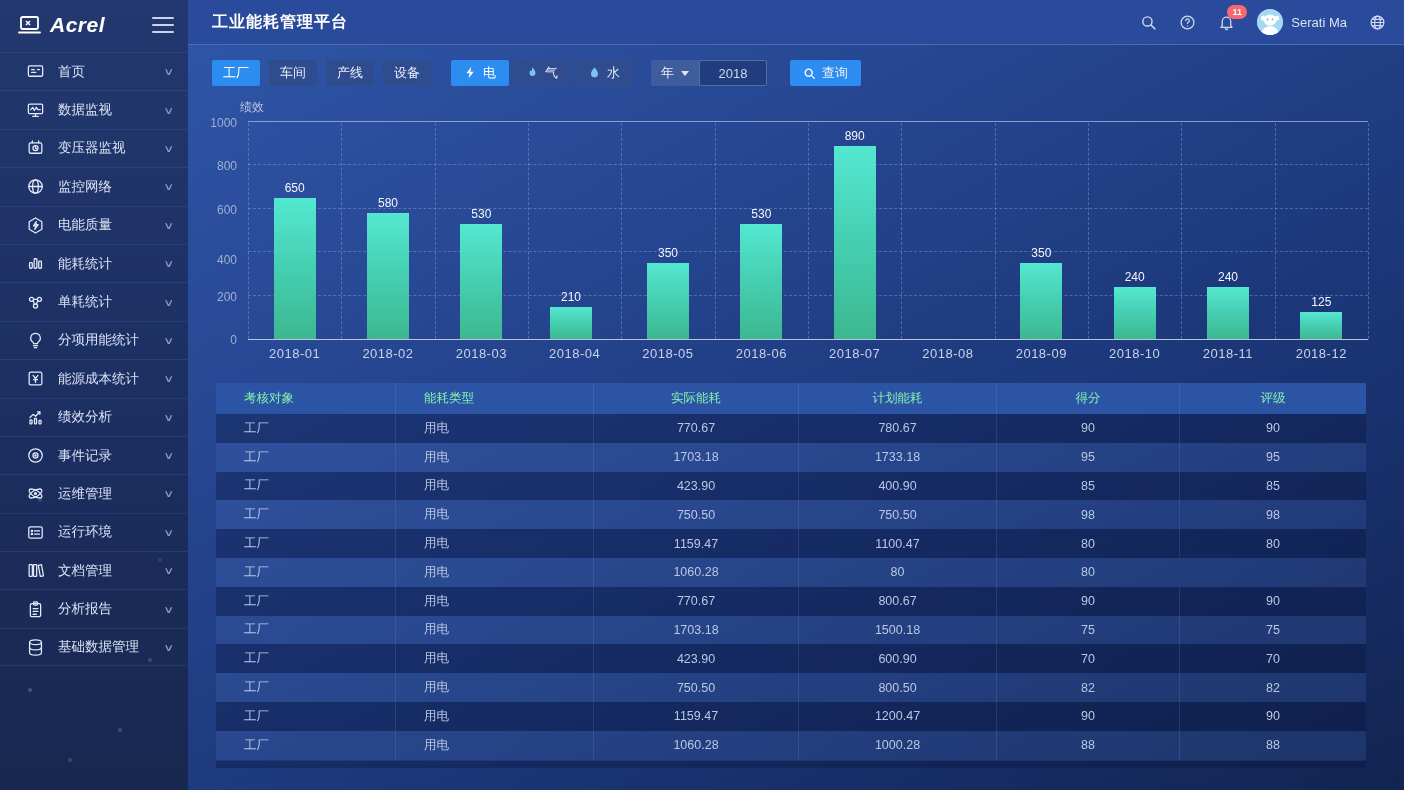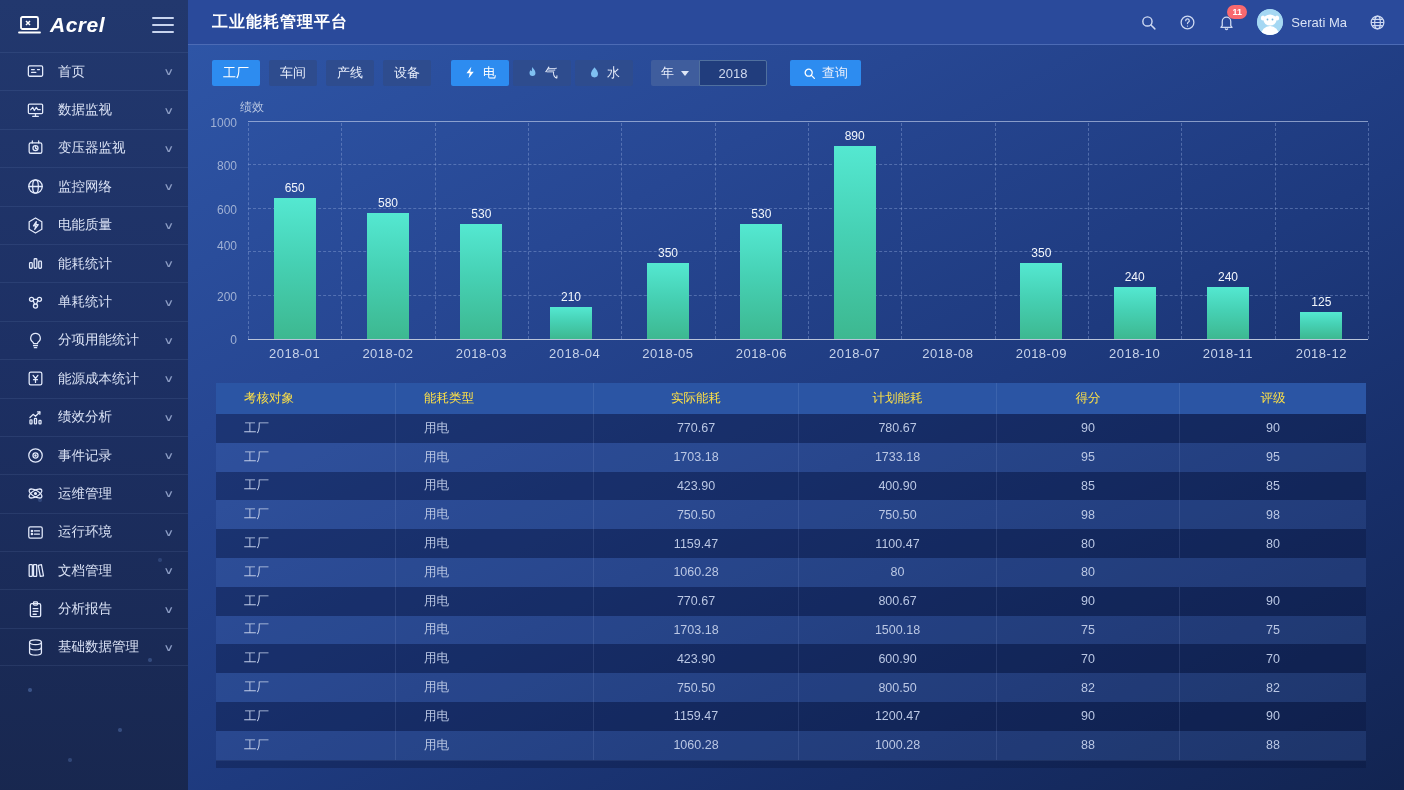--- a/index.html
+++ b/index.html
@@ -102,21 +102,21 @@
   .x-label { width:93.333px; text-align:center; font-size:13px; color:#c8d3ea; letter-spacing:.5px; }
 
   
   .table-section { margin:22px 0 0 28px; width:1150px; }
   .trow { display:grid; grid-template-columns:179px 198px 205px 198px 183px 187px; align-items:center; }
   .trow > div { height:100%; display:flex; align-items:center; border-left:1px solid rgba(160,185,235,.14);
                 font-size:12.5px; overflow:hidden; white-space:nowrap; }
   .trow > div:first-child { border-left:none; }
   .trow > div.c-left { padding-left:28px; justify-content:flex-start; }
   .trow > div.c-mid { justify-content:center; }
-  .thead { height:31px; background:#2b55a4; color:#fde047; font-size:13px; }
+  .thead { height:31px; background:#2b55a4; color:#86efac; font-size:13px; }
   .tbody-row { height:28.8px; color:#bac7e4; }
   .tbody-row.odd { background:rgba(9,20,58,.34); }
   .tbody-row.even { background:rgba(96,135,220,.16); }
   .partial-row { height:8px; background:rgba(9,20,58,.34); border-top:1px solid rgba(160,185,235,.10); }
 </style>
 </head>
 <body>
 
 <div class="app">
 
@@ -380,21 +380,21 @@
           <span>查询</span>
         </button>
       </div>
 
       <div class="chart-section">
         <div class="chart-title">绩效</div>
         <div class="chart-wrap">
           <div class="y-axis" id="y-axis">
               <span class="y-tick" style="bottom: 0px;">0</span>
               <span class="y-tick" style="bottom: 43.4px;">200</span>
-              <span class="y-tick" style="bottom: 94px;">400</span>
+              <span class="y-tick" style="bottom: 80px;">400</span>
               <span class="y-tick" style="bottom: 130.2px;">600</span>
               <span class="y-tick" style="bottom: 173.6px;">800</span>
               <span class="y-tick" style="bottom: 217px;">1000</span>
             </div>
           <div class="plot" id="plot">
               <div class="hgrid" style="bottom: 43.4px;"></div>
               <div class="hgrid" style="bottom: 86.8px;"></div>
               <div class="hgrid" style="bottom: 130.2px;"></div>
               <div class="hgrid" style="bottom: 173.6px;"></div>
               <div class="hgrid top" style="bottom: 217px;"></div>

